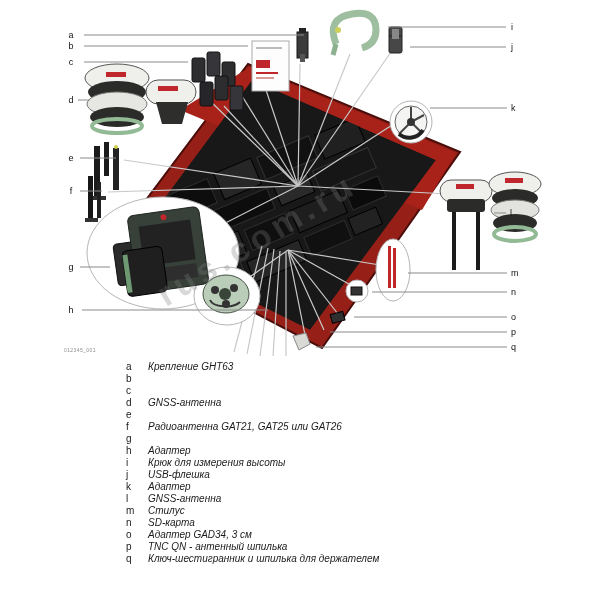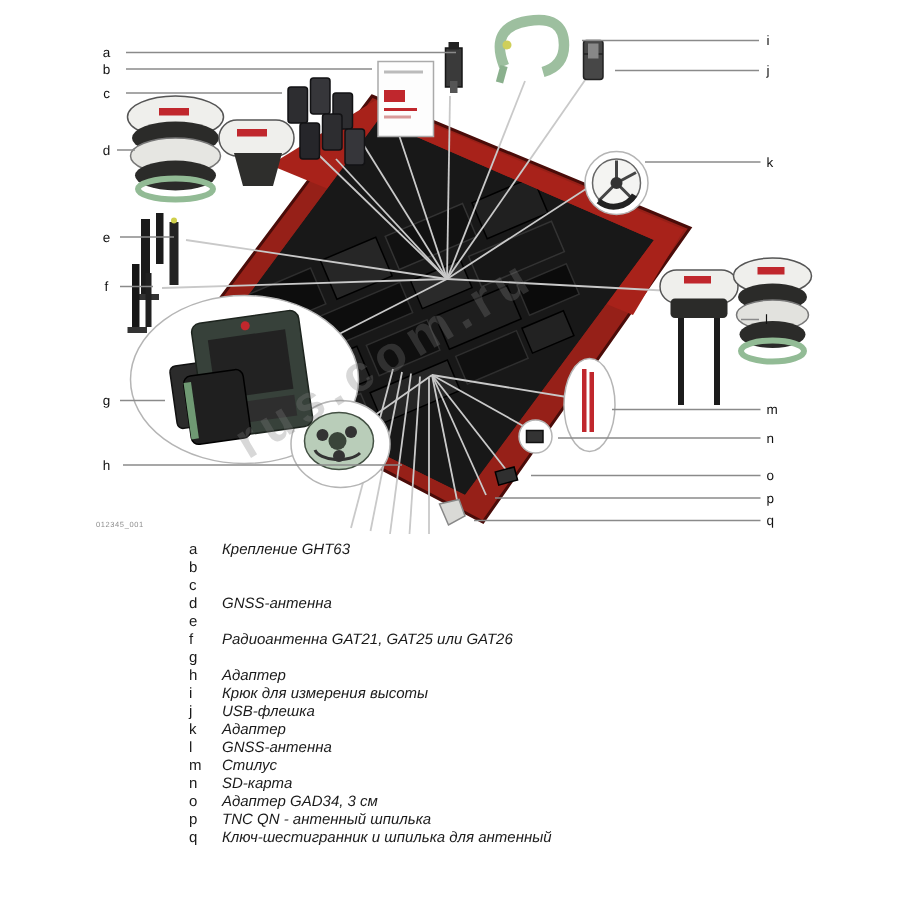--- a/index.html
+++ b/index.html
@@ -310,17 +310,17 @@
       <div class="legend-row">
         <span class="lk">o</span>
         <span class="lt">Адаптер GAD34, 3 см</span>
       </div>
       <div class="legend-row">
         <span class="lk">p</span>
         <span class="lt">TNC QN - антенный шпилька</span>
       </div>
       <div class="legend-row">
         <span class="lk">q</span>
-        <span class="lt">Ключ-шестигранник и шпилька для антенный</span>
+        <span class="lt">Ключ-шестигранник и шпилька для держателем</span>
       </div>
     </div>
 
 </div>
 
 </body></html>

